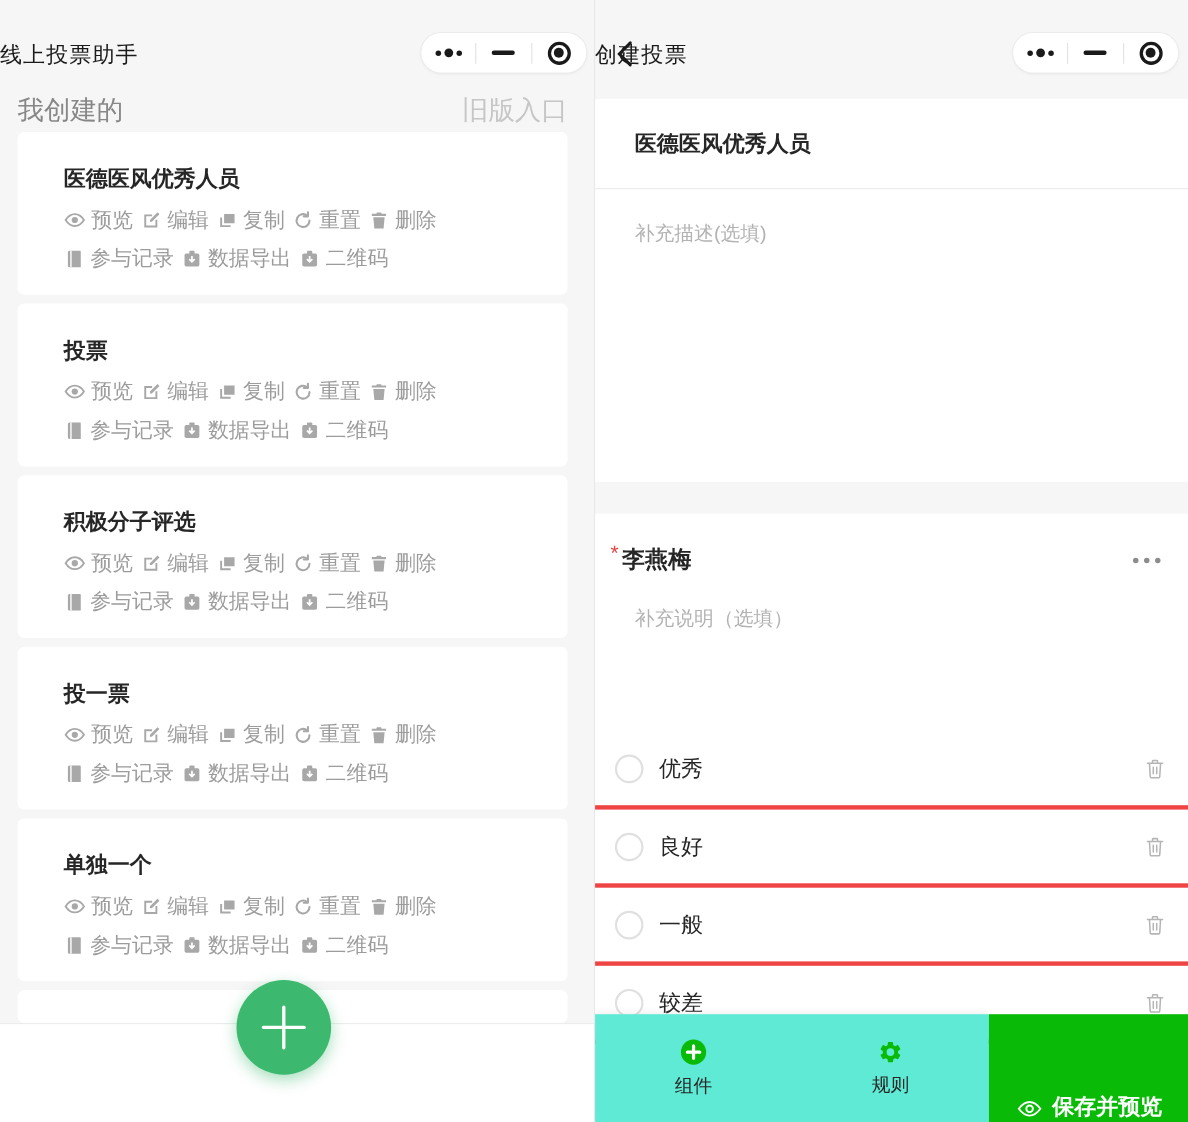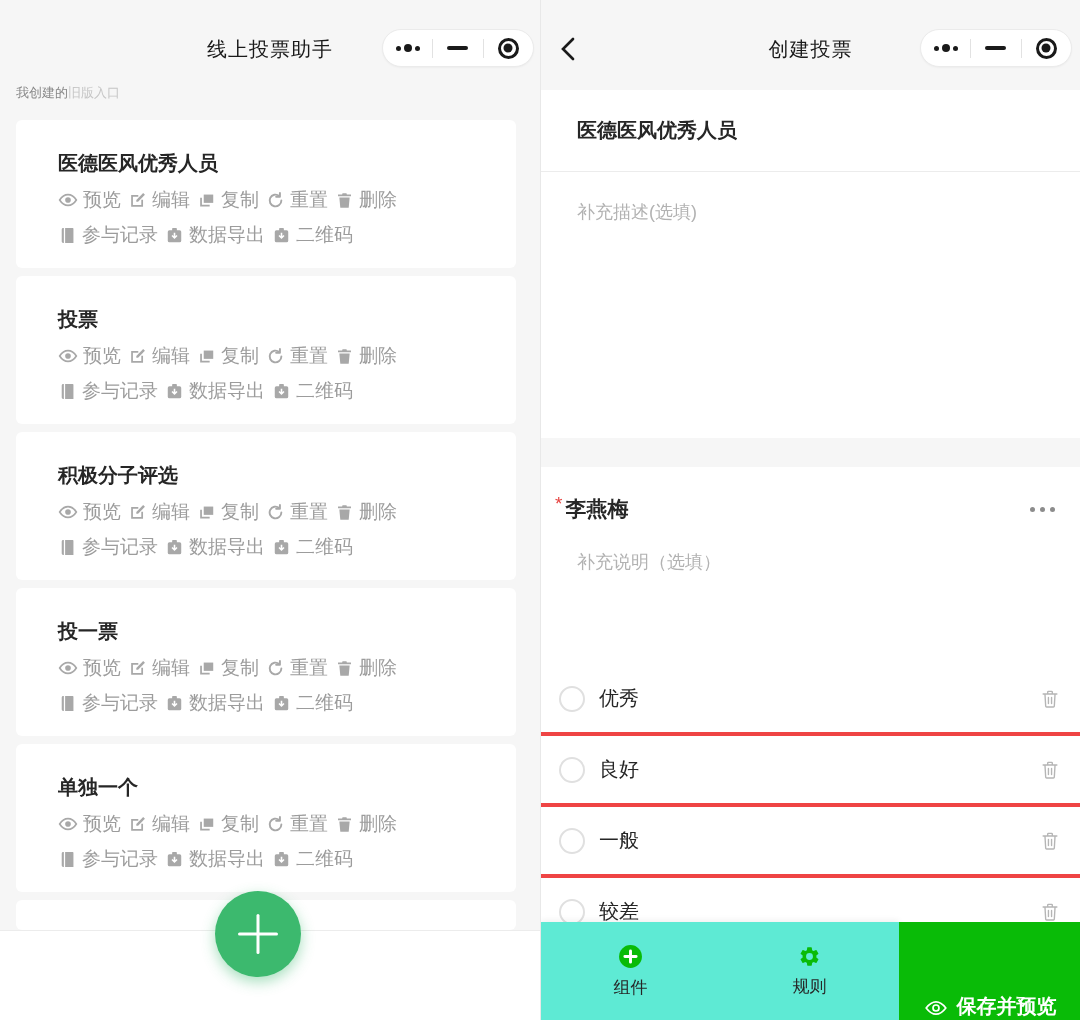--- a/index.html
+++ b/index.html
@@ -10,39 +10,39 @@
   *{box-sizing:border-box; margin:0; padding:0;}
   html,body{width:1080px; height:1020px; overflow:hidden;}
   body{font-family:"Liberation Sans","DejaVu Sans",sans-serif; background:#fff; position:relative;}
 
   .panel{position:absolute; top:0; height:1020px; width:540px; overflow:hidden;}
   .panel-left{left:0;}
   .panel-right{left:540px; background:var(--page-bg); border-left:1px solid #e8e8e8;}
   .screen-area{position:absolute; top:0; left:0; width:540px; height:930px; background:var(--page-bg);}
 
   
-  .nav-title{position:absolute; top:36px; left:0; right:0; text-align:center; font-size:20px;
+  .nav-title{position:absolute; top:36px; left:0; right:0; font-size:20px;
     font-weight:500; color:#1a1a1a; letter-spacing:1px;}
   .capsule{position:absolute; top:29px; right:6px; width:152px; height:38px; background:#fff;
     border:1px solid #ebebeb; border-radius:20px; display:flex; align-items:center;
     box-shadow:0 1px 2px rgba(0,0,0,.04); z-index:6;}
   .cap-seg{flex:1; display:flex; align-items:center; justify-content:center; height:100%; cursor:pointer;}
   .cap-div{width:1px; height:19px; background:#e2e2e2;}
   .dot{background:#1a1a1a; border-radius:50%;}
   .dot-s{width:5px; height:5px;}
   .dot-l{width:8px; height:8px; margin:0 3px;}
   .dash{width:21px; height:4px; border-radius:2px; background:#1a1a1a;}
   .target{width:21px; height:21px; border:3px solid #1a1a1a; border-radius:50%; position:relative;}
   .target::after{content:""; position:absolute; left:50%; top:50%; width:9px; height:9px;
     transform:translate(-50%,-50%); background:#1a1a1a; border-radius:50%;}
   .back-btn{position:absolute; left:12px; top:33px; width:34px; height:34px; z-index:6; cursor:pointer;}
 
   
   .subheader{position:absolute; top:84px; left:16px; right:24px; display:flex;
-    justify-content:flex-start; align-items:center; font-size:13px;}
+    justify-content:space-between; align-items:center; font-size:24px;}
   .subheader .lbl{color:#878787;}
   .subheader .link{color:var(--link-gray); cursor:pointer;}
   .poll-list{position:absolute; top:120px; left:16px; width:500px; display:flex;
     flex-direction:column; gap:8px;}
   .poll-card{background:var(--card-bg); border-radius:6px; height:148px; padding:30px 18px 0 42px;}
   .poll-card.partial{height:30px; padding:0;}
   .poll-title{font-size:20px; font-weight:700; color:var(--text-dark); line-height:26px; margin-bottom:11px;}
   .action-row{display:flex; align-items:center; gap:7px; font-size:19px; color:var(--text-gray);
     margin-bottom:9px; white-space:nowrap;}
   .action{display:inline-flex; align-items:center; gap:5px; cursor:pointer; color:var(--text-gray);}

